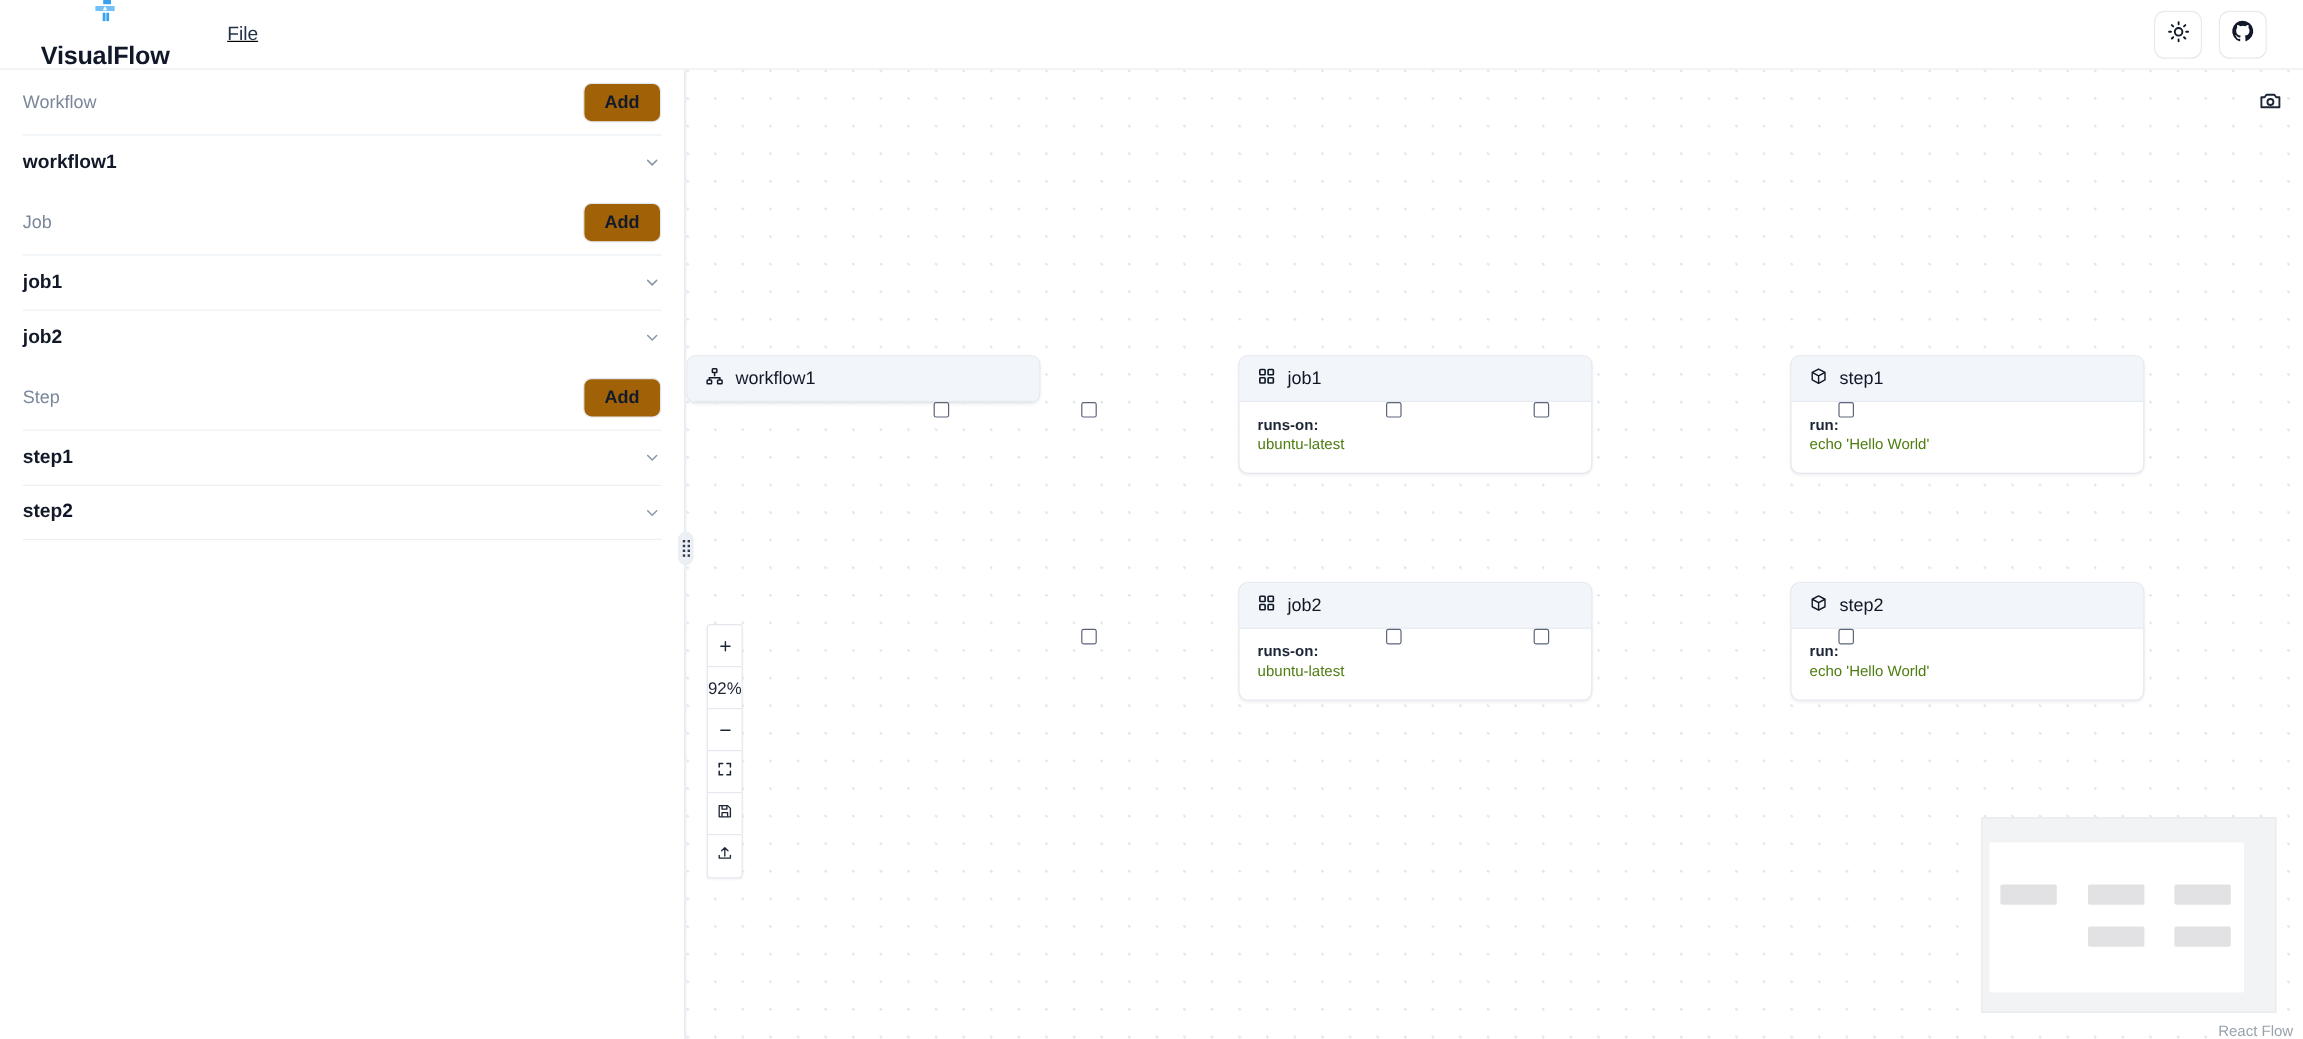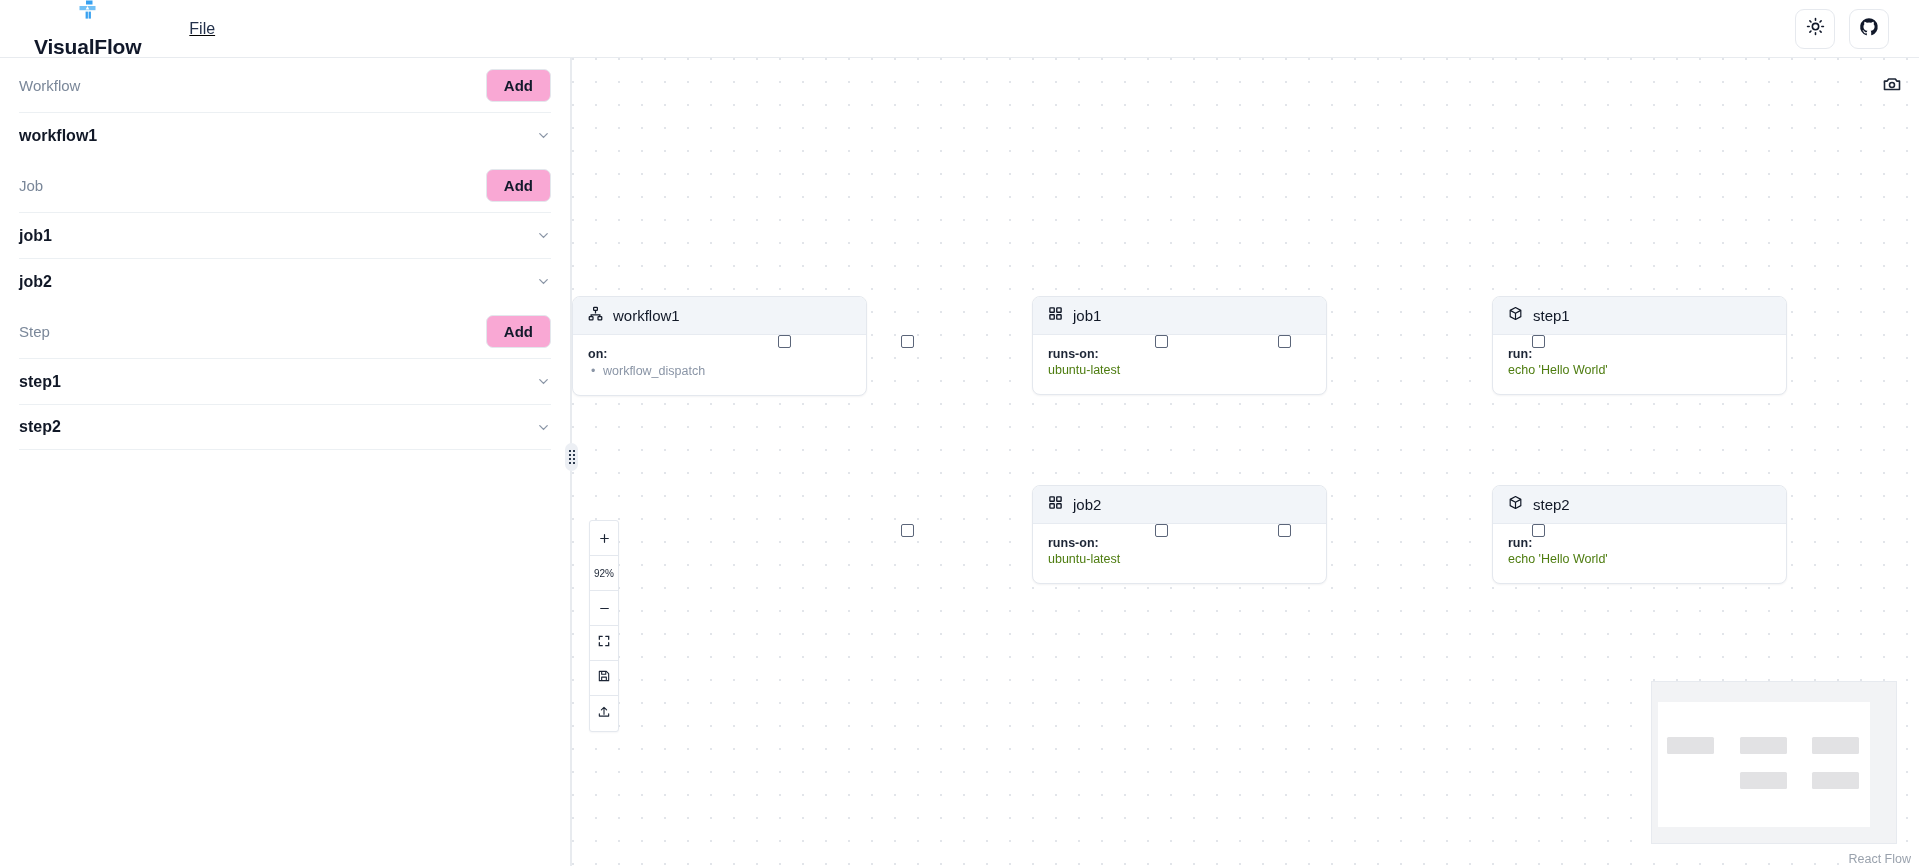--- a/index.html
+++ b/index.html
@@ -56,21 +56,21 @@
   }
   .section-head {
     display: flex; align-items: center;
     height: 54px;
   }
   .section-label {
     font-size: 15px; color: #7a8799;
   }
   .add-btn {
     margin-left: auto;
-    border: 1px solid #e3e7ec; background: #f9a8d4;
+    border: 1px solid #e3e7ec; background: #a16207;
     border-radius: 7px;
     font-family: "Liberation Sans", sans-serif;
     font-size: 15px; font-weight: bold; color: #121a2b;
     padding: 7px 17px; cursor: pointer;
   }
   .tree-row {
     display: flex; align-items: center;
     height: 46px;
     border-top: 1px solid #ecf0f3;
     cursor: pointer;
@@ -157,21 +157,21 @@
     border: 1px solid #e4e8ee; border-radius: 3px;
     background: #fff; z-index: 12;
     box-shadow: 0 1px 2px rgba(16,24,40,0.04);
   }
   .ctrl {
     height: 35px; display: flex; align-items: center; justify-content: center;
     border-bottom: 1px solid #e4e8ee;
     cursor: pointer; color: #1d2636;
   }
   .ctrl:last-child { border-bottom: none; }
-  #zoom-level { font-size: 10px; color: #1d2636; }
+  #zoom-level { font-size: 14px; color: #1d2636; }
 
   
   #minimap {
     position: absolute; right: 22px; bottom: 22px;
     width: 246px; height: 163px;
     background: #f2f3f5;
     border: 1px solid #e7eaef;
     z-index: 12;
   }
   .mm-mask {
@@ -329,26 +329,20 @@
       <span>
         <svg width="15" height="15" viewBox="0 0 24 24" fill="none" stroke="#111827" stroke-width="2">
           <rect x="9" y="2" width="6" height="5" rx="1"></rect>
           <rect x="2" y="17" width="6" height="5" rx="1"></rect>
           <rect x="16" y="17" width="6" height="5" rx="1"></rect>
           <path d="M12 7v5M5 17v-3h14v3"></path>
         </svg>
       </span>
       <span class="node-title">workflow1</span>
     </div>
-    <div class="node-body">
-      <div class="node-key">on:</div>
-      <ul class="node-list">
-        <li>workflow_dispatch</li>
-      </ul>
-    </div>
   </div>
   <div class="handle" style="left:206px; top:277px;"></div>
 
   <div class="node" style="left:460px; top:238px;">
     <div class="node-head">
       <span>
         <svg width="15" height="15" viewBox="0 0 24 24" fill="none" stroke="#111827" stroke-width="2.2">
           <rect x="3" y="3" width="7" height="7" rx="1"></rect>
           <rect x="14" y="3" width="7" height="7" rx="1"></rect>
           <rect x="3" y="14" width="7" height="7" rx="1"></rect>

